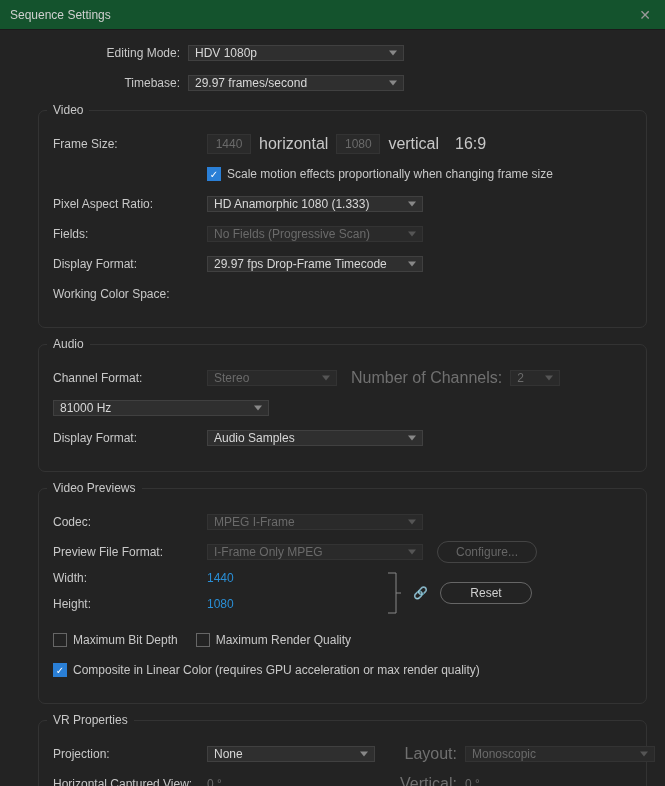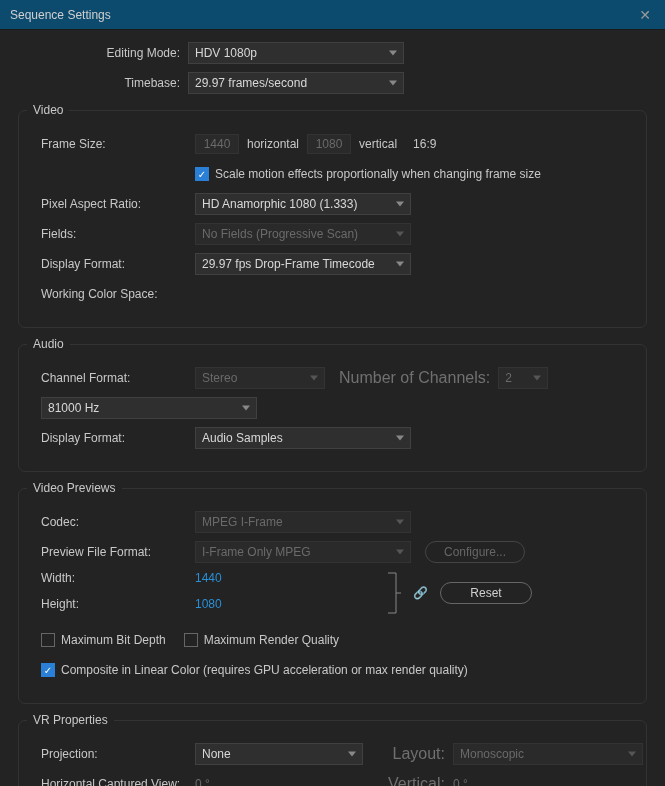--- a/index.html
+++ b/index.html
@@ -1,33 +1,33 @@
 <!DOCTYPE html>
 <html><head>
 <meta charset="utf-8">
 <style>
 * { box-sizing: border-box; margin: 0; padding: 0; font-family: -apple-system, "Segoe UI", Arial, sans-serif; }
 body { background: #232323; width: 665px; height: 786px; overflow: hidden; }
-.titlebar { height: 30px; background: #0c4a6e; display: flex; align-items: center; padding: 0 10px; border-bottom: 1px solid #1a1a1a; }
+.titlebar { height: 30px; background: #14532d; display: flex; align-items: center; padding: 0 10px; border-bottom: 1px solid #1a1a1a; }
 .titlebar-title { color: #d0d0d0; font-size: 12px; flex: 1; }
 .titlebar-close { color: #999; font-size: 14px; cursor: pointer; padding: 0 4px; }
 .content { padding: 12px 18px 0 18px; color: #c8c8c8; font-size: 12px; }
 .row { display: flex; align-items: center; margin-bottom: 8px; min-height: 22px; }
 .label { width: 170px; text-align: right; padding-right: 8px; color: #c8c8c8; font-size: 12px; }
-.select { background: #2f2f2f; border: 1px solid #404040; color: #d8d8d8; font-size: 12px; height: 22px; padding: 0 6px; position: relative; display: flex; align-items: center; }
+.select { background: #2f2f2f; border: 1px solid #404040; color: #d8d8d8; font-size: 12px; height: 16px; padding: 0 6px; position: relative; display: flex; align-items: center; }
 .select.disabled { background: #2a2a2a; border-color: #333; color: #6a6a6a; }
 .select-wide { width: 216px; }
 .select-sm { width: 50px; }
 .caret { position: absolute; right: 6px; top: 50%; transform: translateY(-50%); width: 0; height: 0; border-left: 4px solid transparent; border-right: 4px solid transparent; border-top: 5px solid #888; }
 .select.disabled .caret { border-top-color: #555; }
-.section { position: relative; border: 1px solid #333; border-radius: 7px; padding: 22px 14px 14px 22px; margin-top: 16px; }
+.section { position: relative; border: 1px solid #333; border-radius: 7px; padding: 22px 14px 14px 14px; margin-top: 16px; margin-left: 20px; }
 .section-title { position: absolute; top: -8px; left: 8px; background: #232323; padding: 0 6px; color: #c8c8c8; font-size: 12px; }
 .num-input { background: #2f2f2f; border: 1px solid #404040; color: #888; font-size: 12px; height: 20px; width: 44px; text-align: center; }
 .num-input.disabled { background: #2a2a2a; border-color: #333; color: #6a6a6a; }
-.inline-text { color: #c8c8c8; font-size: 12px; margin: 0 8px; text-align: center; }
+.inline-text { color: #c8c8c8; font-size: 16px; margin: 0 8px; text-align: center; }
 .link-val { color: #2a8fd6; font-size: 12px; }
 .link-val.disabled { color: #6a6a6a; }
 .checkbox { width: 14px; height: 14px; background: #2a7fd6; border: 1px solid #2a7fd6; display: inline-flex; align-items: center; justify-content: center; margin-right: 6px; color: #fff; font-size: 10px; flex-shrink: 0; }
 .checkbox.unchecked { background: transparent; border-color: #666; }
 .check-label { color: #c8c8c8; font-size: 12px; }
 .bracket { width: 14px; height: 44px; }
 .btn { background: transparent; border: 1px solid #666; border-radius: 11px; color: #d0d0d0; font-size: 12px; height: 22px; padding: 0 18px; cursor: pointer; display: inline-flex; align-items: center; justify-content: center; }
 .btn.disabled { border-color: #444; color: #666; }
 .local-row { display: flex; align-items: center; margin-bottom: 8px; min-height: 22px; }
 .local-label-short { width: 154px; text-align: left; padding-right: 8px; color: #c8c8c8; font-size: 12px; }

